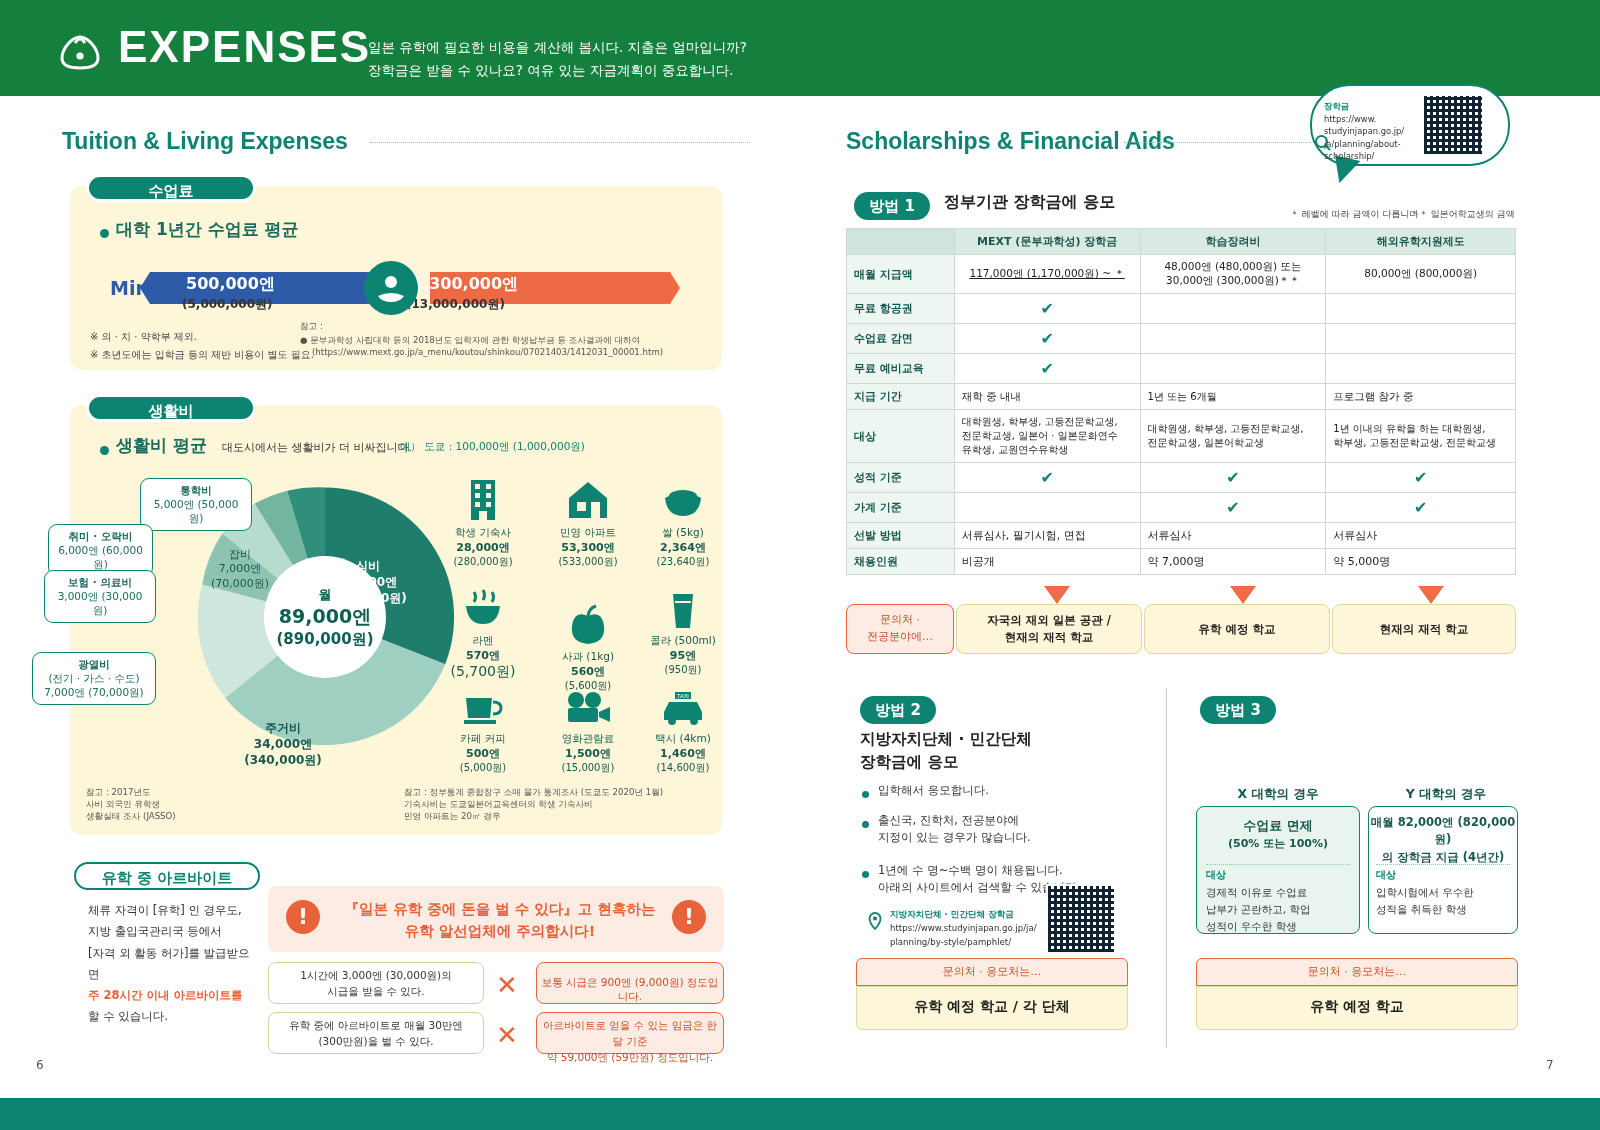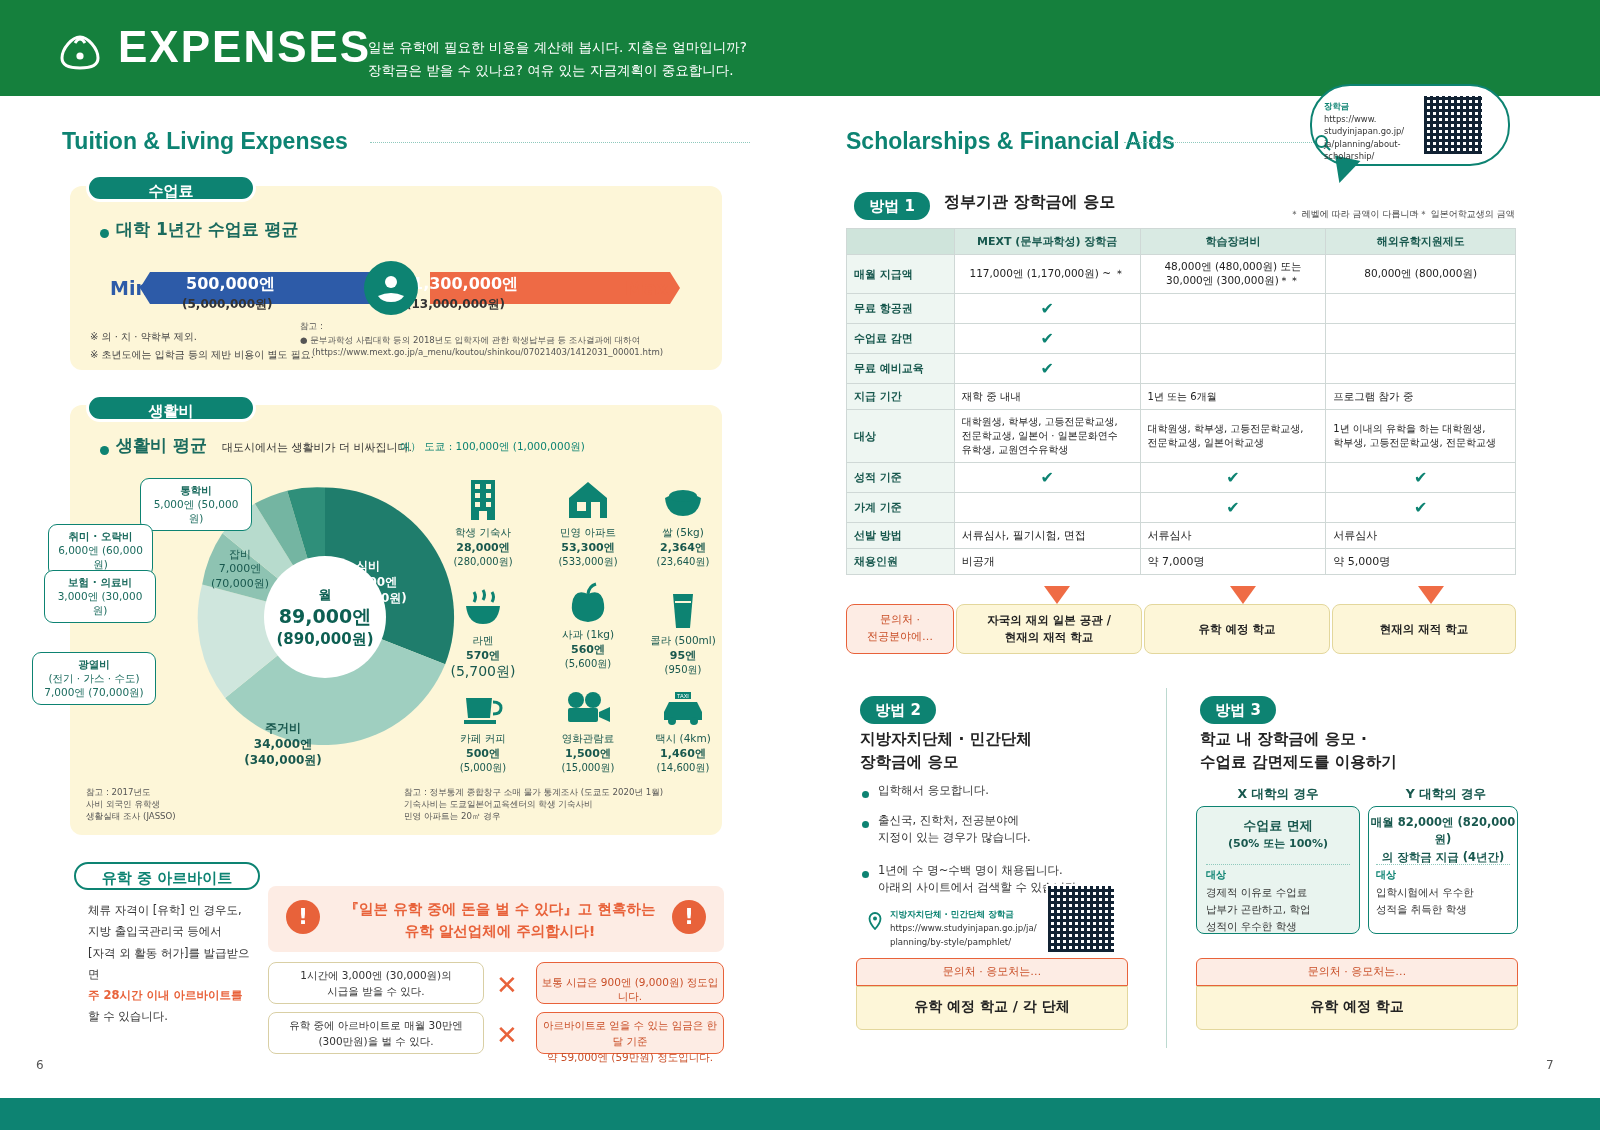--- a/index.html
+++ b/index.html
@@ -266,21 +266,21 @@
 
   <div class="txt" style="left:440px; top:588px; width:86px; text-align:center;">
     <svg width="44" height="42" viewBox="0 0 44 42" style="display:block;margin:0 auto 4px;">
       <path d="M13 4 q3 5 0 10 M22 2 q3 5 0 10 M31 4 q3 5 0 10" stroke="#0d8372" stroke-width="3" fill="none"></path>
       <path d="M5 18 L39 18 q-2 18 -17 18 q-15 0 -17 -18z" fill="#0d8372"></path>
     </svg>
     <div style="font-size:10.5px; color:#18584e;">라멘</div>
     <div style="font-size:11px; font-weight:bold; color:#18584e;">570엔</div>
     <div style="font-size:14px; color:#18584e;">(5,700원)</div>
   </div>
-  <div class="txt" style="left:540px; top:582px; width:96px; text-align:center;">
+  <div class="txt" style="left:540px; top:604px; width:96px; text-align:center;">
     <svg width="40" height="42" viewBox="0 0 40 42" style="display:block;margin:0 auto 4px;">
       <path d="M20 12 q-14 -6 -16 10 q-2 16 16 18 q18 -2 16 -18 q-2 -16 -16 -10z" fill="#0d8372"></path>
       <path d="M20 12 q1 -8 8 -10" stroke="#0d8372" stroke-width="3" fill="none"></path>
     </svg>
     <div style="font-size:10.5px; color:#18584e;">사과 (1kg)</div>
     <div style="font-size:11px; font-weight:bold; color:#18584e;">560엔</div>
     <div style="font-size:10px; color:#18584e;">(5,600원)</div>
   </div>
   <div class="txt" style="left:640px; top:588px; width:86px; text-align:center;">
     <svg width="30" height="42" viewBox="0 0 30 42" style="display:block;margin:0 auto 4px;">
@@ -393,21 +393,21 @@
       <tr>
         <th style="width:108px; background:#cfe4db;"></th>
         <th style="width:186px;">MEXT (문부과학성) 장학금</th>
         <th style="width:186px;">학습장려비</th>
         <th style="width:190px;">해외유학지원제도</th>
       </tr>
     </thead>
     <tbody>
       <tr>
         <td class="rowhead">매월 지급액</td>
-        <td style="text-align:center; font-size:10.5px;">117,000엔 (1,170,000원) ~ ＊</td>
+        <td style="text-align:center; font-size:10.5px;text-decoration:underline;">117,000엔 (1,170,000원) ~ ＊</td>
         <td style="text-align:center; font-size:10.5px; white-space:pre-line;">48,000엔 (480,000원) 또는
 30,000엔 (300,000원)＊＊</td>
         <td style="text-align:center; font-size:10.5px;">80,000엔 (800,000원)</td>
       </tr>
       <tr>
         <td class="rowhead">무료 항공권</td>
         <td class="chk" style="text-align:center;">✔</td>
         <td></td>
         <td></td>
       </tr>
@@ -510,24 +510,20 @@
     <div>planning/by-style/pamphlet/</div>
   </div>
   <div class="qr" style="left:1046px; top:884px; width:70px; height:70px;"></div>
 
   <div class="orange-box" style="left:856px; top:958px; width:272px; height:28px; border-radius:6px 6px 0 0;"></div>
   <div class="txt" style="left:858px; top:964px; width:268px; text-align:center; font-size:11px; color:#c94f28;">문의처 · 응모처는…</div>
   <div class="yellow-box" style="left:856px; top:986px; width:272px; height:44px; border-radius:0 0 6px 6px;"></div>
   <div class="txt" style="left:858px; top:998px; width:268px; text-align:center; font-size:14px; font-weight:bold; color:#222;">유학 예정 학교 / 각 단체</div>
 
   <div class="pill" style="left:1200px; top:696px; width:76px;">방법 3</div>
-  <div class="txt" style="left:1200px; top:728px; font-size:15.5px; font-weight:bold; color:#222; line-height:1.5;">
-    <div>학교 내 장학금에 응모 ·</div>
-    <div>수업료 감면제도를 이용하기</div>
-  </div>
 
   <div class="txt" style="left:1204px; top:786px; width:148px; text-align:center; font-size:12.5px; font-weight:bold; color:#18584e;">X 대학의 경우</div>
   <div class="green-box" style="left:1196px; top:806px; width:164px; height:128px;"></div>
   <div class="txt" style="left:1204px; top:816px; width:148px; text-align:center; font-size:13px; font-weight:bold; color:#18584e; line-height:1.5;">
     <div>수업료 면제</div>
     <div style="font-size:11px;">(50% 또는 100%)</div>
   </div>
   <div class="dotline" style="left:1206px; top:864px; width:144px;"></div>
   <div class="txt" style="left:1206px; top:868px; font-size:10px; color:#0d8372; font-weight:bold;">대상</div>
   <div class="txt" style="left:1206px; top:884px; font-size:10.5px; line-height:1.6; color:#333;">

